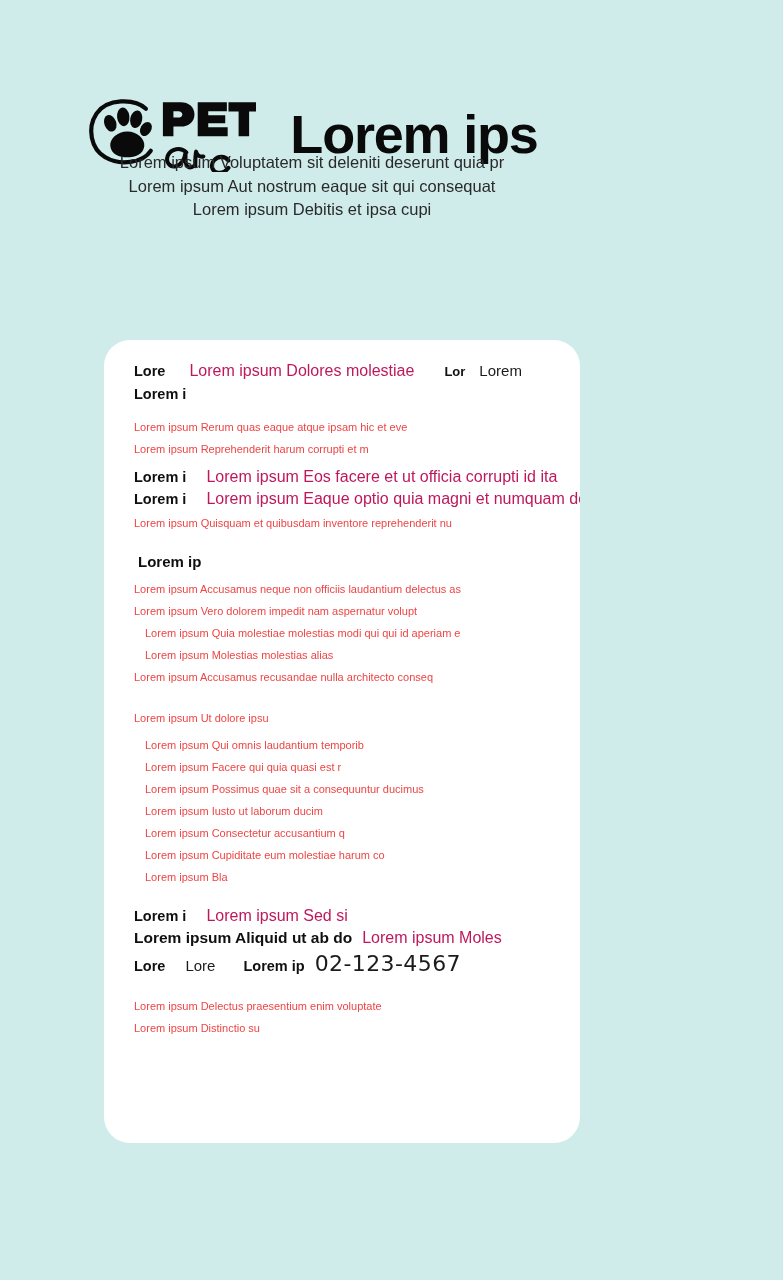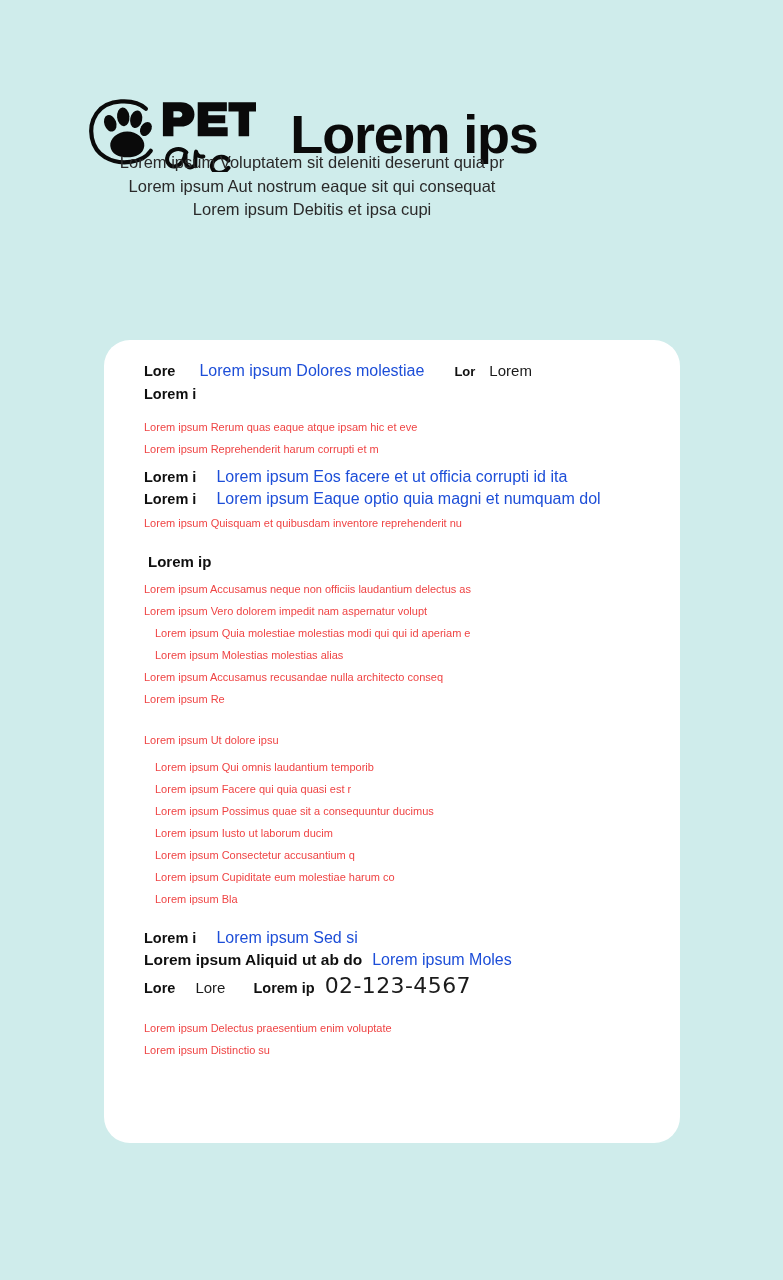--- a/index.html
+++ b/index.html
@@ -63,25 +63,25 @@
     color: #2a2a2a;
     font-weight: 400;
   }
   .subtitle div { white-space: nowrap; }
 
   
   .card {
     position: absolute;
     left: 104px;
     top: 340px;
-    width: 576px;
+    width: 476px;
     height: 803px;
     background: #ffffff;
     border-radius: 26px;
-    padding: 22px 26px 20px 40px;
+    padding: 22px 26px 20px 30px;
     overflow: hidden;
   }
 
   .row {
     display: flex;
     align-items: baseline;
     white-space: nowrap;
   }
 
   .lbl {
@@ -91,21 +91,21 @@
   }
   .lbl-sm {
     font-weight: 700;
     font-size: 13px;
     color: #101010;
   }
 
   .val {
     font-size: 16px;
     font-weight: 400;
-    color: #1d4ed8;
+    color: #be185d;
   }
   .val-sm {
     font-size: 15px;
     font-weight: 400;
     color: #1b1b1b;
   }
 
   .line {
     font-size: 11px;
     font-weight: 400;
@@ -233,21 +233,20 @@
     <div class="sect-head">Lorem ip</div>
 
     <div class="gap-sm"></div>
 
     <div class="block">
       <div class="line">Lorem ipsum Accusamus neque non officiis laudantium delectus as</div>
       <div class="line">Lorem ipsum Vero dolorem impedit nam aspernatur volupt</div>
       <div class="line line-indent">Lorem ipsum Quia molestiae molestias modi qui qui id aperiam e</div>
       <div class="line line-indent">Lorem ipsum Molestias molestias alias</div>
       <div class="line">Lorem ipsum Accusamus recusandae nulla architecto conseq</div>
-      <div class="line">Lorem ipsum Re</div>
     </div>
 
     <div class="gap-lg"></div>
 
     <div class="line">Lorem ipsum Ut dolore ipsu</div>
 
     <div class="block" style="margin-top:5px;">
       <div class="line line-indent">Lorem ipsum Qui omnis laudantium temporib</div>
       <div class="line line-indent">Lorem ipsum Facere qui quia quasi est r</div>
       <div class="line line-indent">Lorem ipsum Possimus quae sit a consequuntur ducimus</div>

